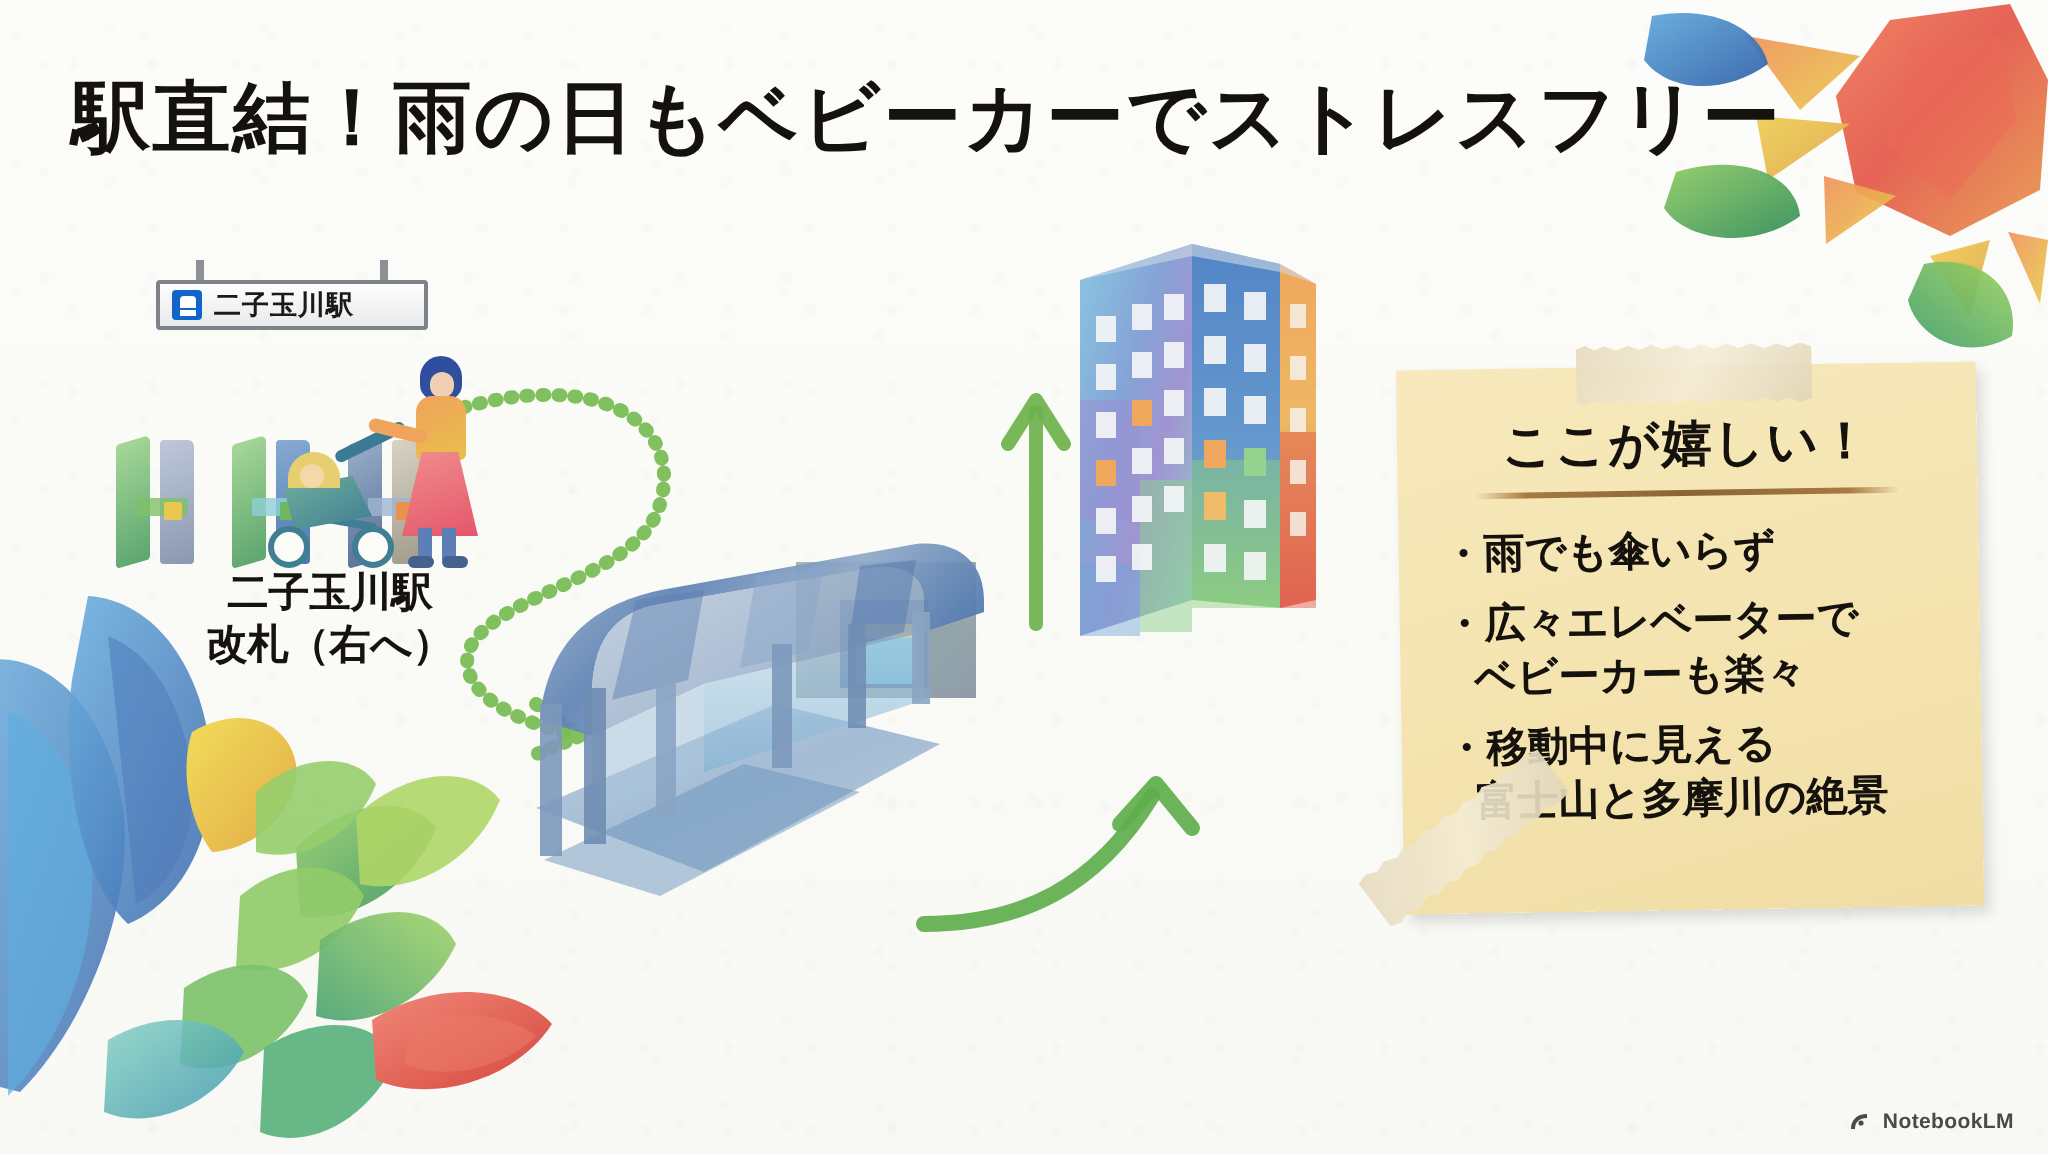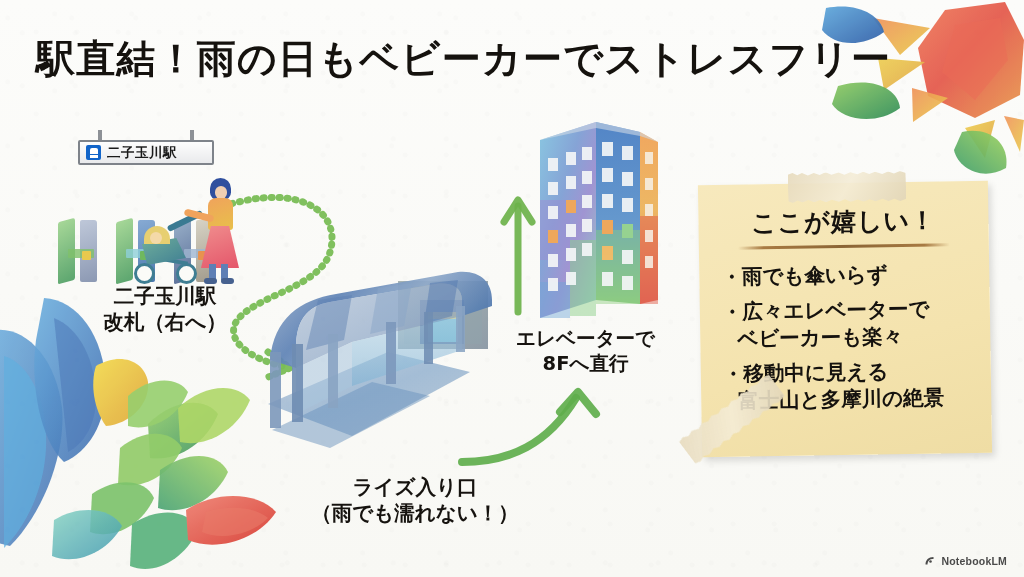--- a/index.html
+++ b/index.html
@@ -512,24 +512,20 @@
     <div class="p-arm"></div>
     <div class="p-skirt"></div>
     <div class="p-leg l"></div>
     <div class="p-leg r"></div>
     <div class="p-shoe l"></div>
     <div class="p-shoe r"></div>
   </div>
 
   <div class="caption cap-gate">二子玉川駅
 改札（右へ）</div>
-  <div class="caption cap-elev">エレベーターで
-8Fへ直行</div>
-  <div class="caption cap-rise">ライズ入り口
-（雨でも濡れない！）</div>
 
   <div class="note">
     <div class="note-inner">
       <div class="note-title">ここが嬉しい！</div>
       <div class="note-rule"></div>
       <ul class="note-list">
         <li>雨でも傘いらず</li>
         <li>広々エレベーターで
 ベビーカーも楽々</li>
         <li>移動中に見える

